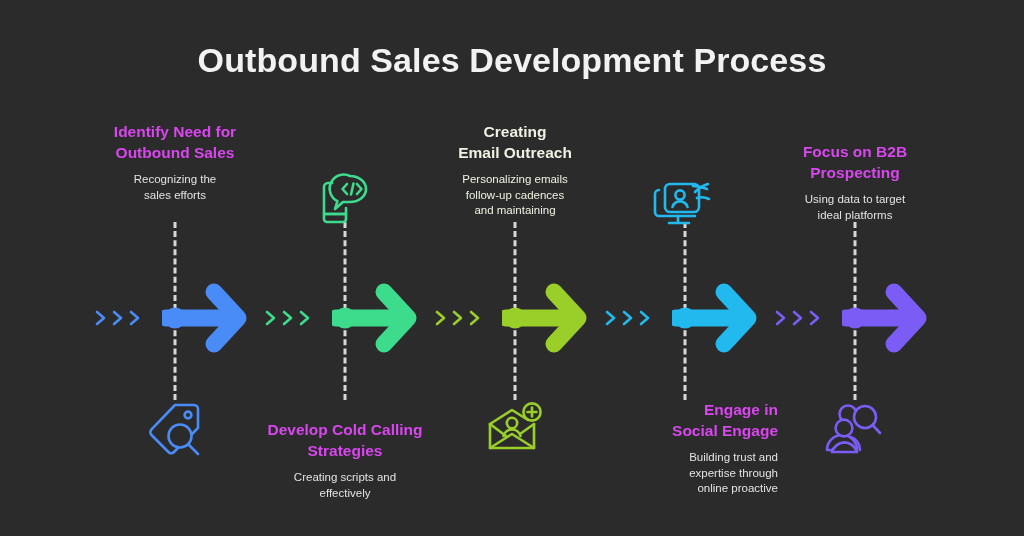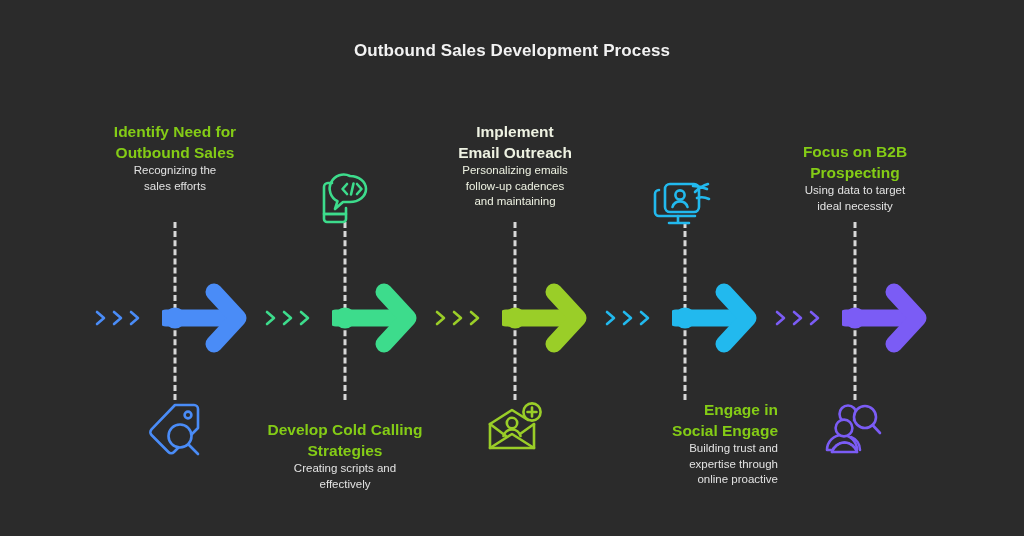--- a/index.html
+++ b/index.html
@@ -5,21 +5,21 @@
   * { margin:0; padding:0; box-sizing:border-box; }
   html,body { background:#2b2b2b; }
   body {
     width:1024px; height:536px; position:relative; overflow:hidden;
     font-family:"Liberation Sans", sans-serif;
     color:#ffffff;
   }
 
   #page-title {
     position:absolute; top:41px; left:0; width:1024px;
-    text-align:center; font-size:17px; font-weight:bold;
+    text-align:center; font-size:34px; font-weight:bold;
     letter-spacing:.1px; color:#f2f2f2;
   }
 
   
   #timeline { position:absolute; top:0; left:0; width:1024px; height:536px; }
 
   .step { position:absolute; top:0; height:536px; }
 
   
   .connector {
@@ -53,24 +53,25 @@
   .arrow {
     position:absolute; top:50%; transform:translateY(-50%);
     left:72px;
   }
   .arrow svg { display:block; }
 
   
   .label { position:absolute; text-align:center; }
   .label .heading {
     font-size:15.5px; font-weight:bold; line-height:1.33;
-    color:#84cc16;
+    color:#d946ef;
   }
   .label .desc {
     font-size:11.5px; line-height:1.33; color:#e2e2e2;
+    margin-top:9px;
   }
   .label.tint .heading, .label.tint .desc { color:#eef2e2; }
 
   .label.above { bottom:auto; }
   .icon-holder { position:absolute; left:50%; transform:translateX(-50%); }
   .icon-holder svg { display:block; }
 </style>
 </head>
 <body style="background: rgb(43, 43, 43);">
 
@@ -192,21 +193,21 @@
       <span class="arrow">
         <svg width="86" height="72" viewBox="0 0 86 72">
           <path d="M4 36 H62" stroke="#9ace28" stroke-width="17" stroke-linecap="round" fill="none"></path>
           <path d="M52 10 L76 36 L52 62" stroke="#9ace28" stroke-width="17" stroke-linecap="round" stroke-linejoin="round" fill="none"></path>
         </svg>
       </span>
     </div>
 
     <div class="label above tint" style="top:122px; left:-14px; width:198px;">
       <div class="heading">
-        <div>Implement</div>
+        <div>Creating</div>
         <div>Email Outreach</div>
       </div>
       <div class="desc">
         <div>Personalizing emails</div>
         <div>follow-up cadences</div>
         <div>and maintaining</div>
       </div>
     </div>
 
     <span class="icon-holder" style="top:398px;">
@@ -298,21 +299,21 @@
       </span>
     </div>
 
     <div class="label above" style="top:142px; left:-12px; width:194px;">
       <div class="heading">
         <div>Focus on B2B</div>
         <div>Prospecting</div>
       </div>
       <div class="desc">
         <div>Using data to target</div>
-        <div>ideal necessity</div>
+        <div>ideal platforms</div>
       </div>
     </div>
 
     <span class="icon-holder" style="top:398px;">
       <svg width="62" height="62" viewBox="0 0 62 62" fill="none" stroke="#7b5cf5" stroke-width="2.6" stroke-linecap="round" stroke-linejoin="round">
         <path d="M30 22 a8.5 8.5 0 1 0-12 0"></path>
         <path d="M33 52 a15 15 0 0 0-30 0 Z"></path>
         <circle cx="20" cy="30" r="8.4" fill="#2b2b2b"></circle>
         <path d="M8 54 a13 13 0 0 1 25 0 Z" fill="#2b2b2b"></path>
         <path d="M8 54 a13 13 0 0 1 25 0"></path>

